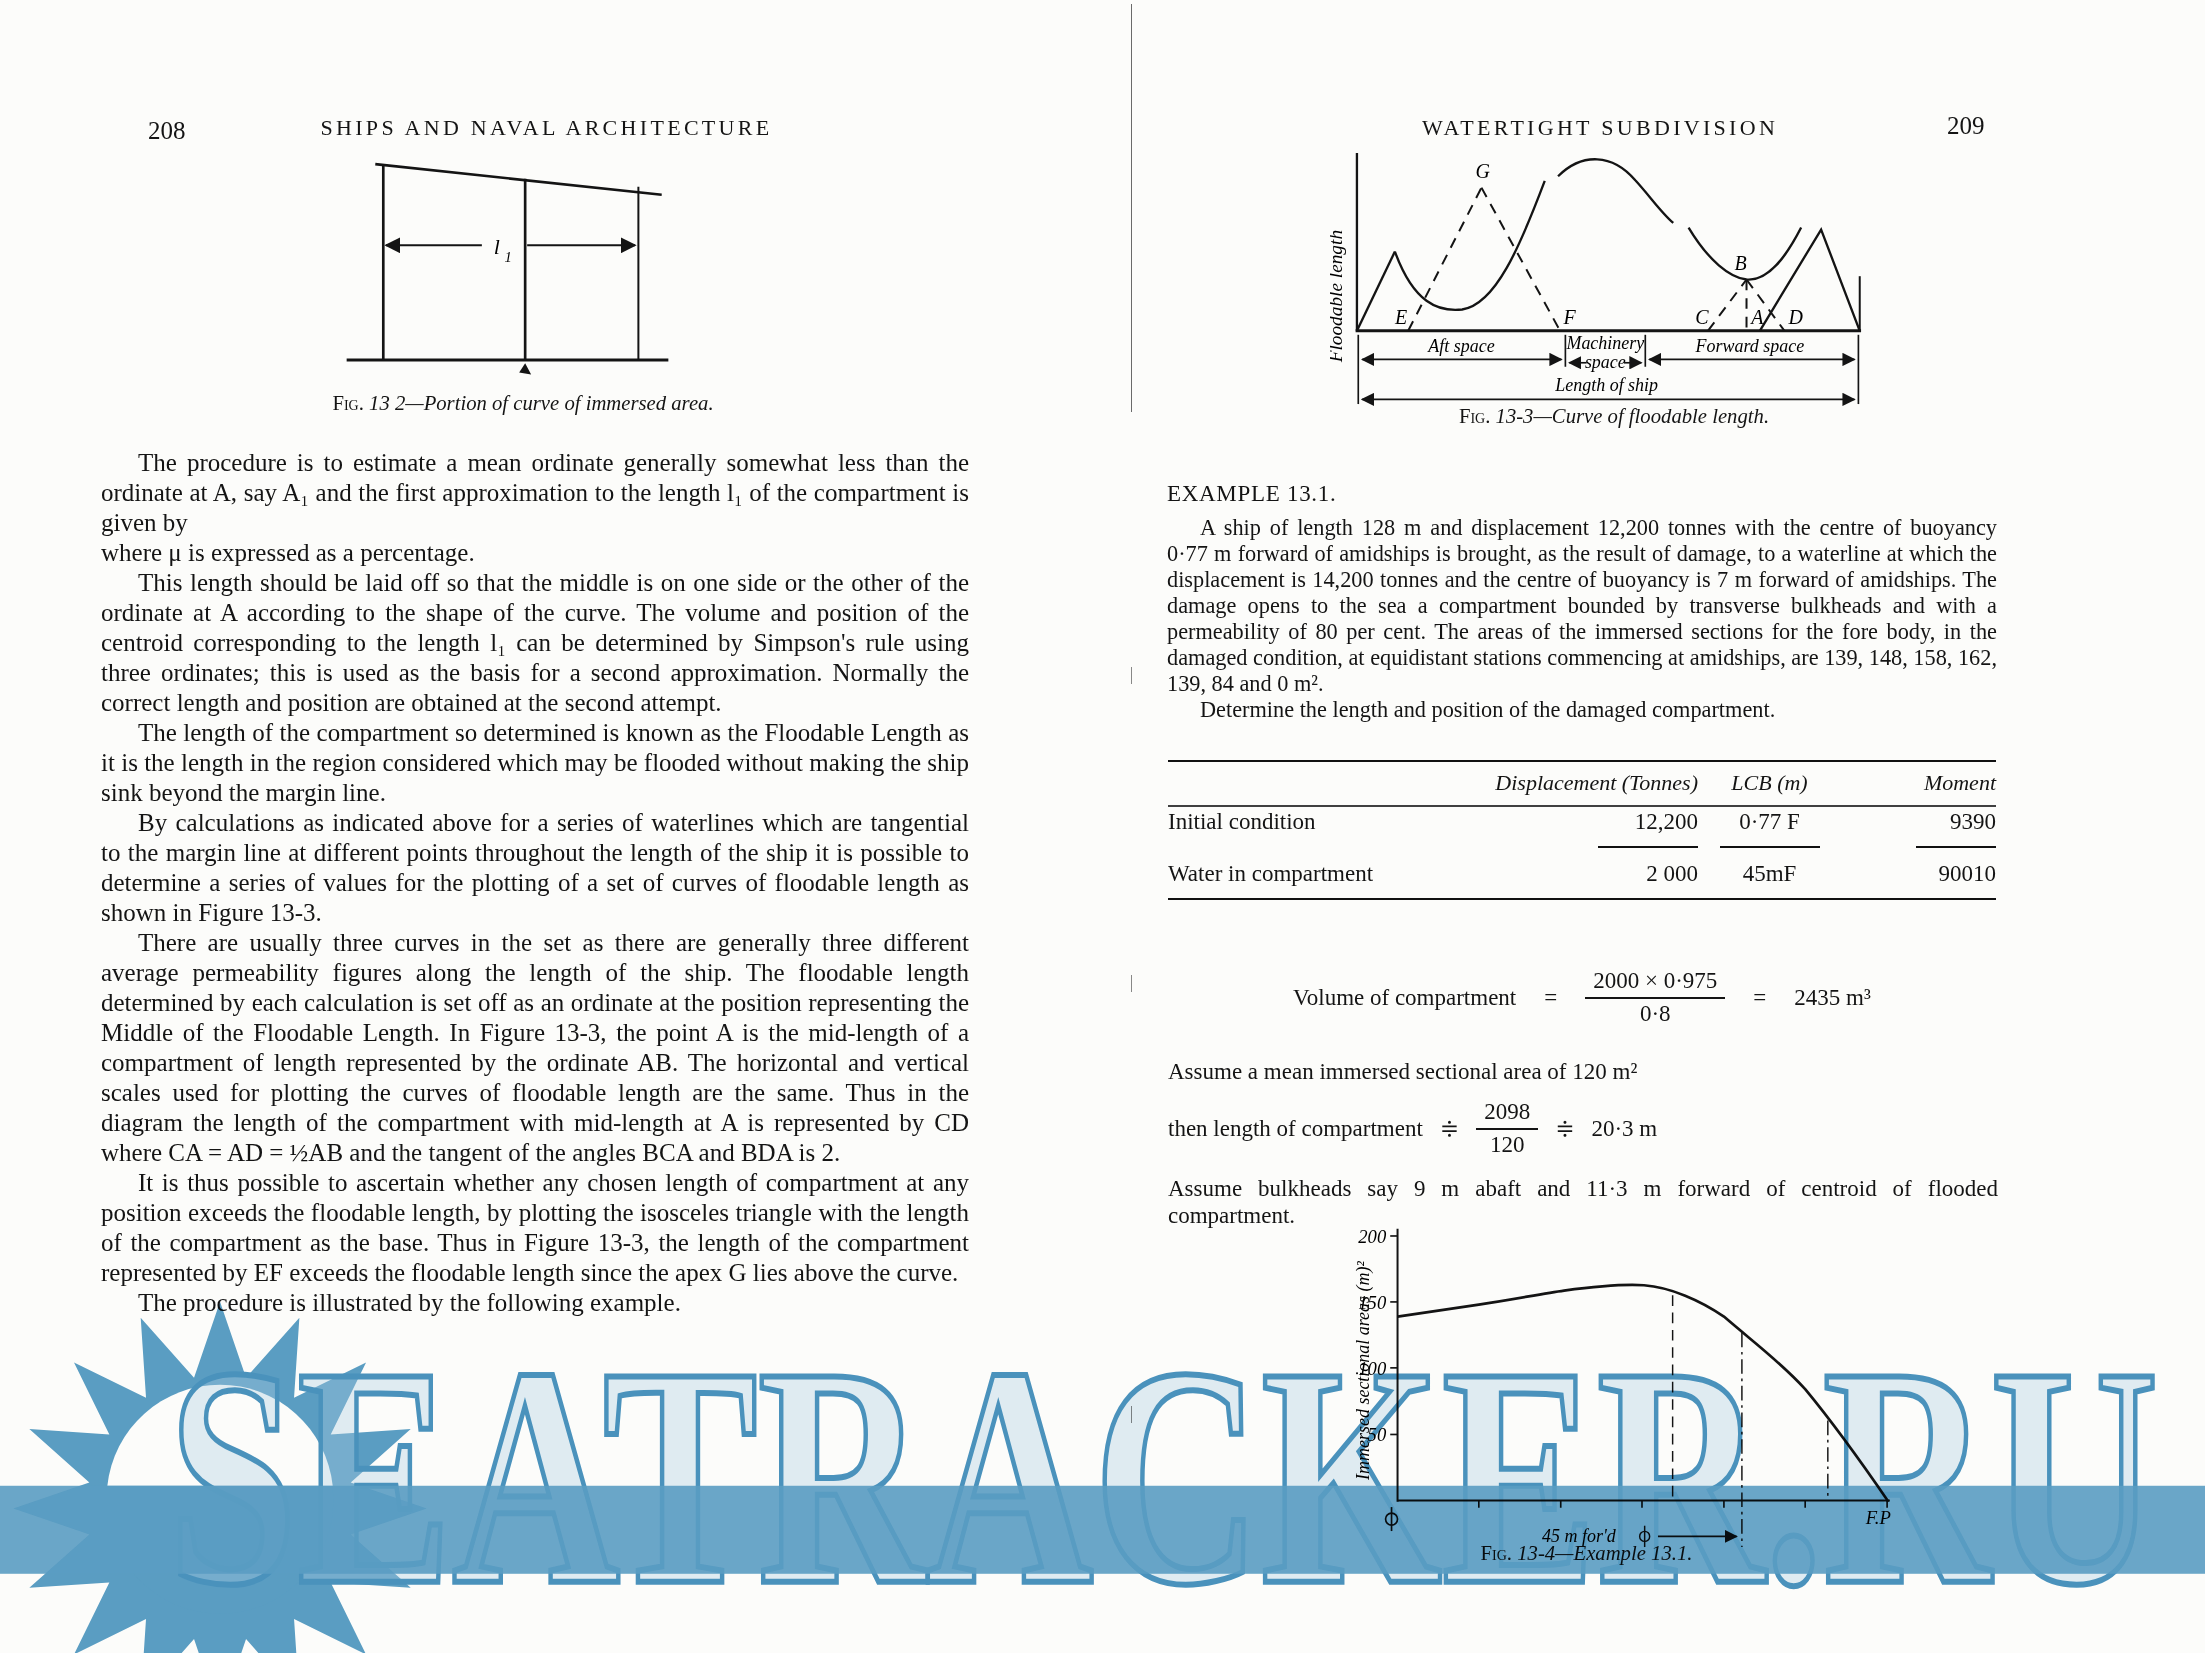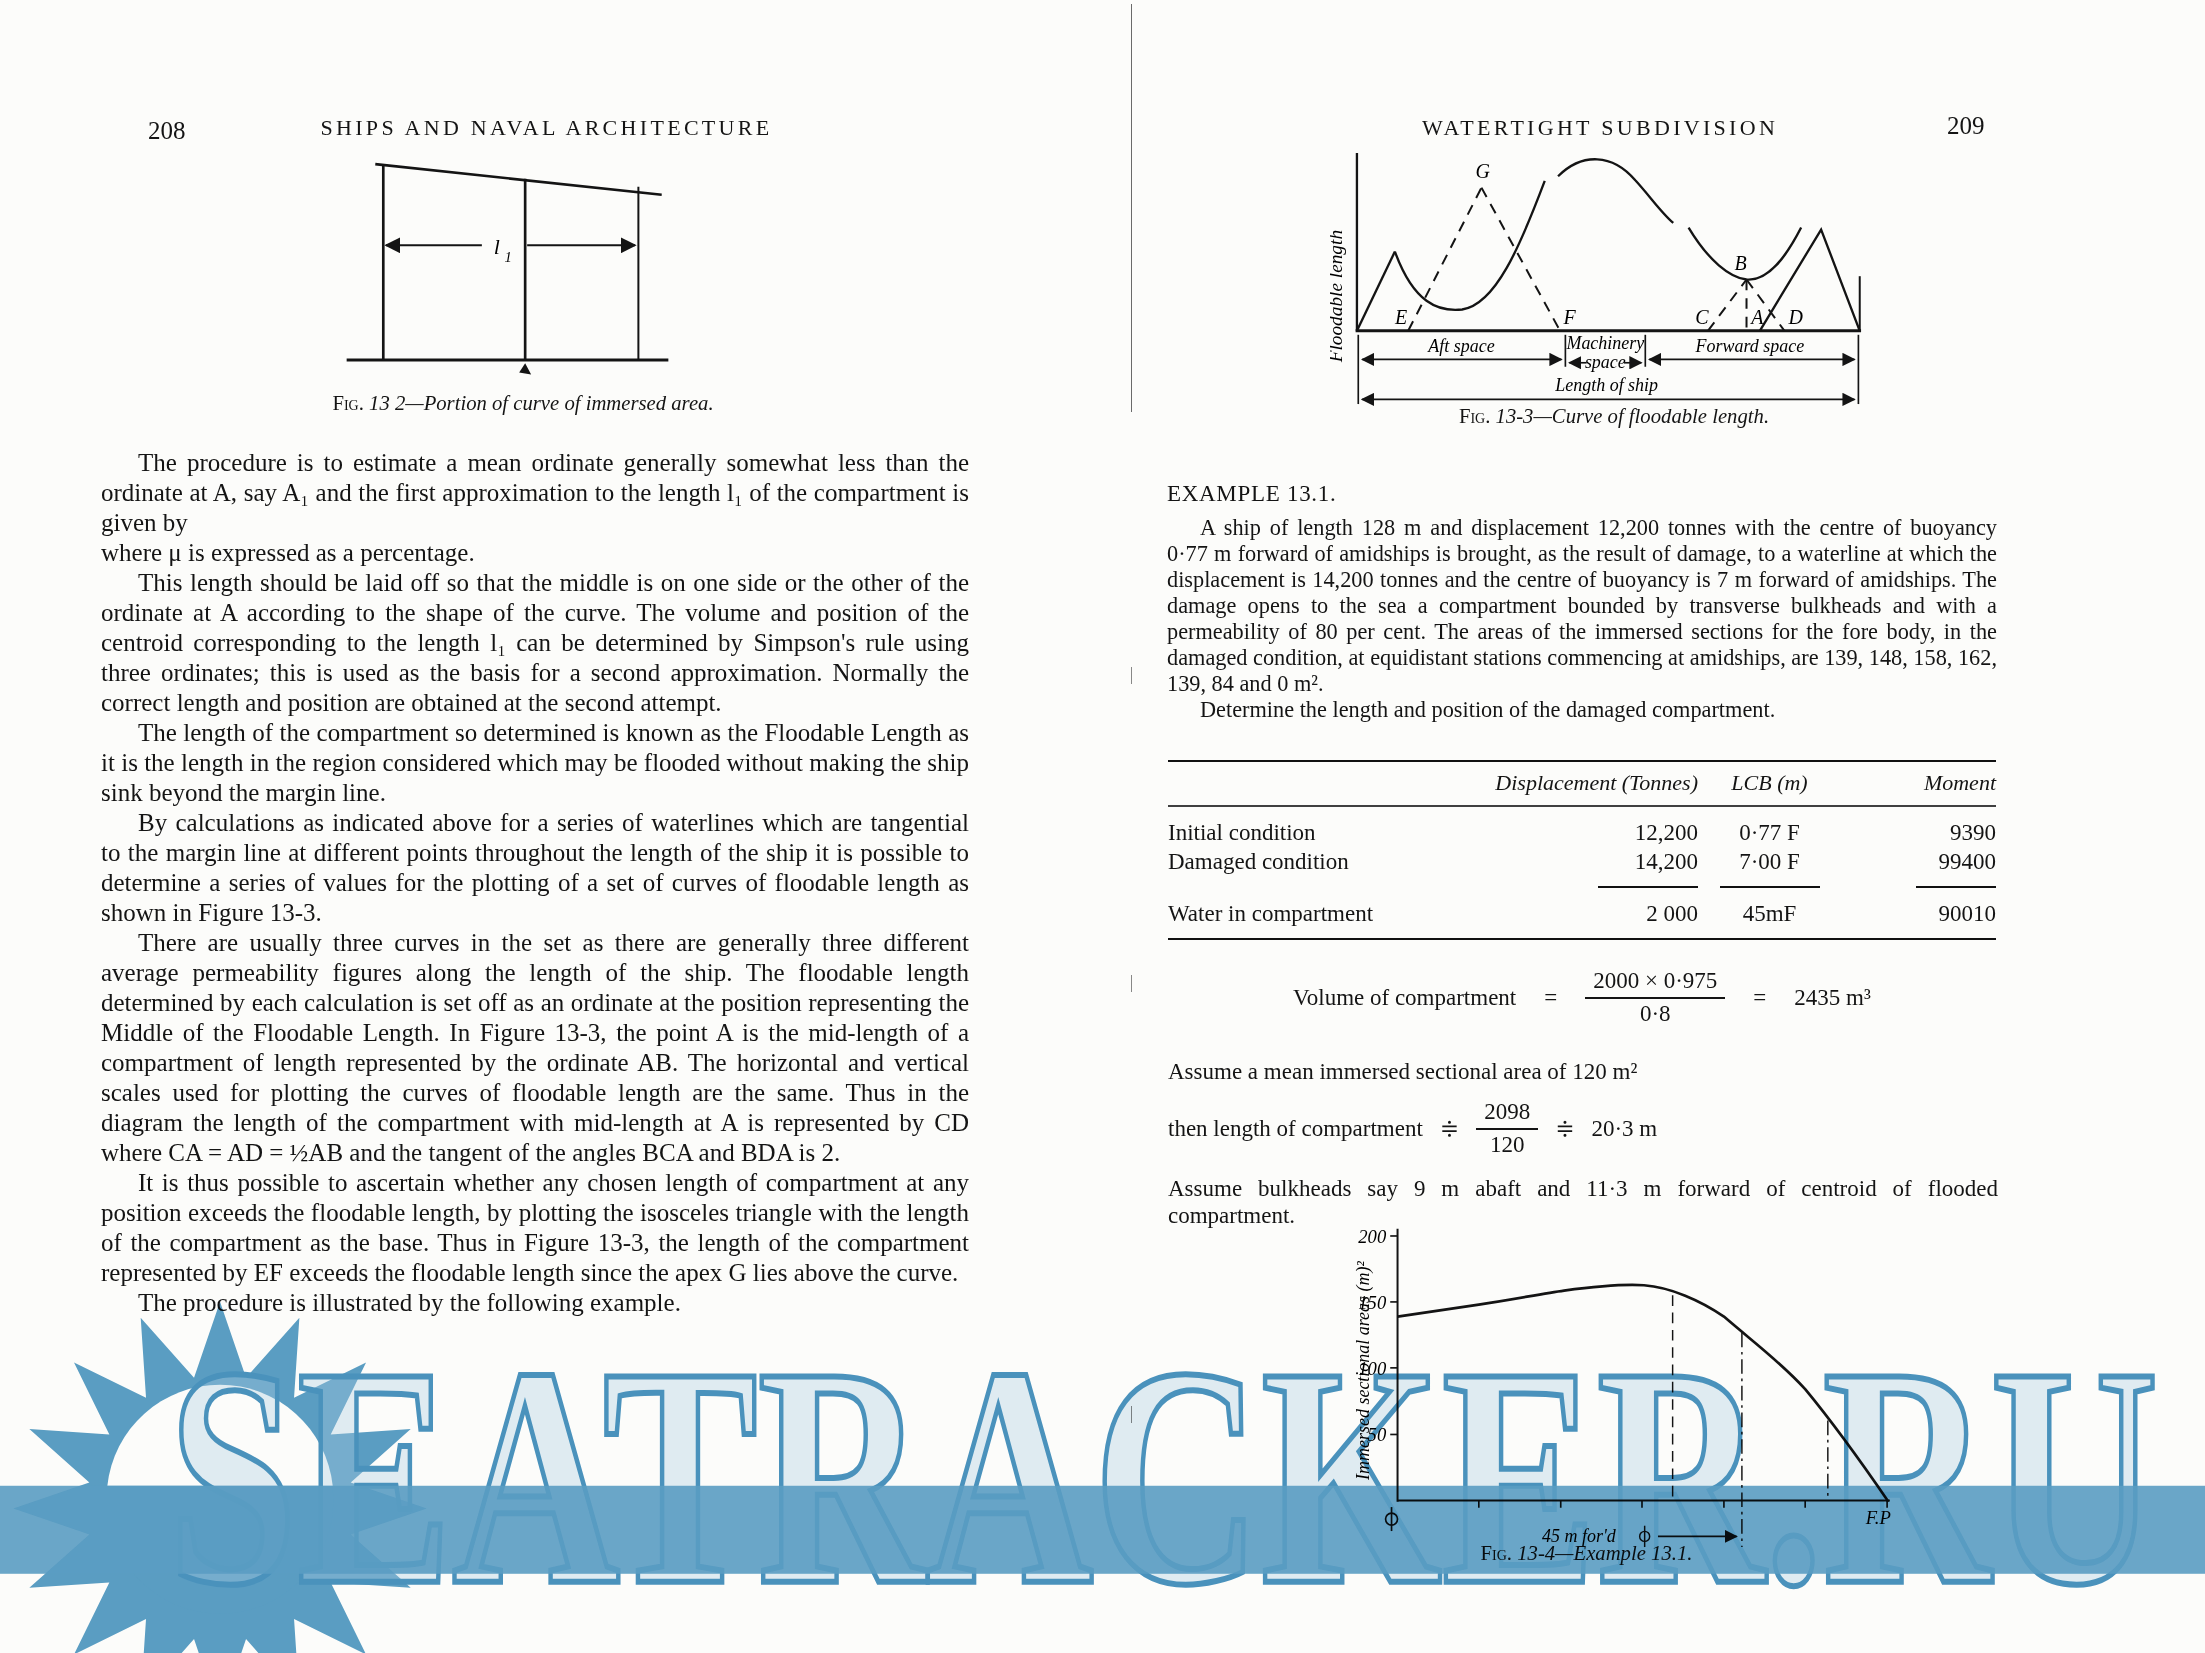--- a/index.html
+++ b/index.html
@@ -156,31 +156,25 @@
   <p>Determine the length and position of the damaged compartment.</p>
 </div>
 
 <div class="abs" id="tbl">
   <div class="trow thead">
     <div></div>
     <div class="c-disp">Displacement (Tonnes)</div>
     <div class="c-lcb">LCB (m)</div>
     <div class="c-mom">Moment</div>
   </div>
-  <div class="trow" style="padding-top:13px;">
+  <div class="trow" style="padding-top:2px;">
     <div>Initial condition</div>
     <div class="c-disp">12,200</div>
     <div class="c-lcb">0·77 F</div>
     <div class="c-mom">9390</div>
-  </div>
-  <div class="trow" style="padding-top:2.7px;">
-    <div>Damaged condition</div>
-    <div class="c-disp">14,200</div>
-    <div class="c-lcb">7·00 F</div>
-    <div class="c-mom">99400</div>
   </div>
   <div class="trow" style="padding-top:10.7px;">
     <div></div>
     <div>
         <div class="sumline" style="width:100px;margin-left:auto;"></div>
       </div>
     <div>
         <div class="sumline" style="width:100px;margin:0 auto;"></div>
       </div>
     <div>

